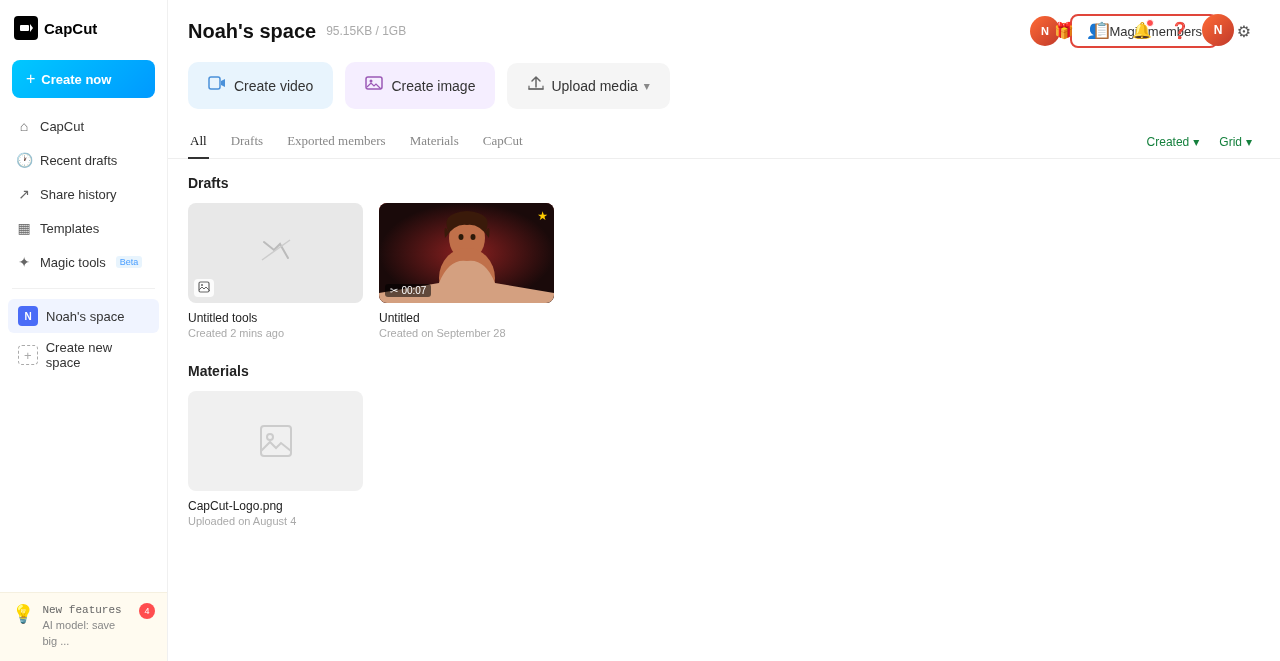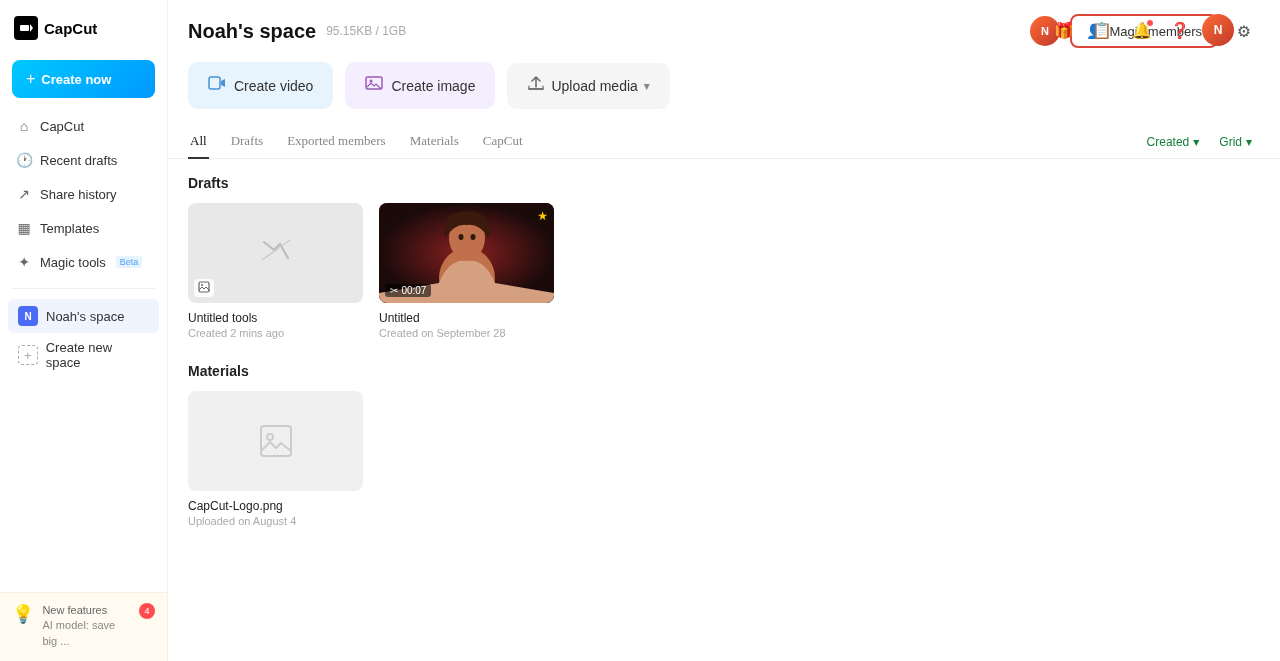--- a/index.html
+++ b/index.html
@@ -123,21 +123,21 @@
       margin-top: auto;
       padding: 10px 12px 12px;
       background: #fffbf0;
       border-top: 1px solid #f5f0e0;
       display: flex;
       align-items: flex-start;
       gap: 8px;
     }
     .sidebar-footer .lightbulb { font-size: 18px; }
     .sidebar-footer-text { font-size: 11px; color: #444; line-height: 1.4; }
-    .sidebar-footer-text .footer-title { font-size: 11px; color: #666; }
+    .sidebar-footer-text .footer-title { font-size: 11px; color: #666; font-family: Liberation Mono, monospace; }
     .sidebar-footer-text .footer-subtitle { font-size: 11px; color: #888; }
     .footer-badge {
       background: #ff4d4f;
       color: #fff;
       border-radius: 50%;
       width: 16px; height: 16px;
       font-size: 9px;
       display: flex; align-items: center; justify-content: center;
       margin-left: auto;
       flex-shrink: 0;

